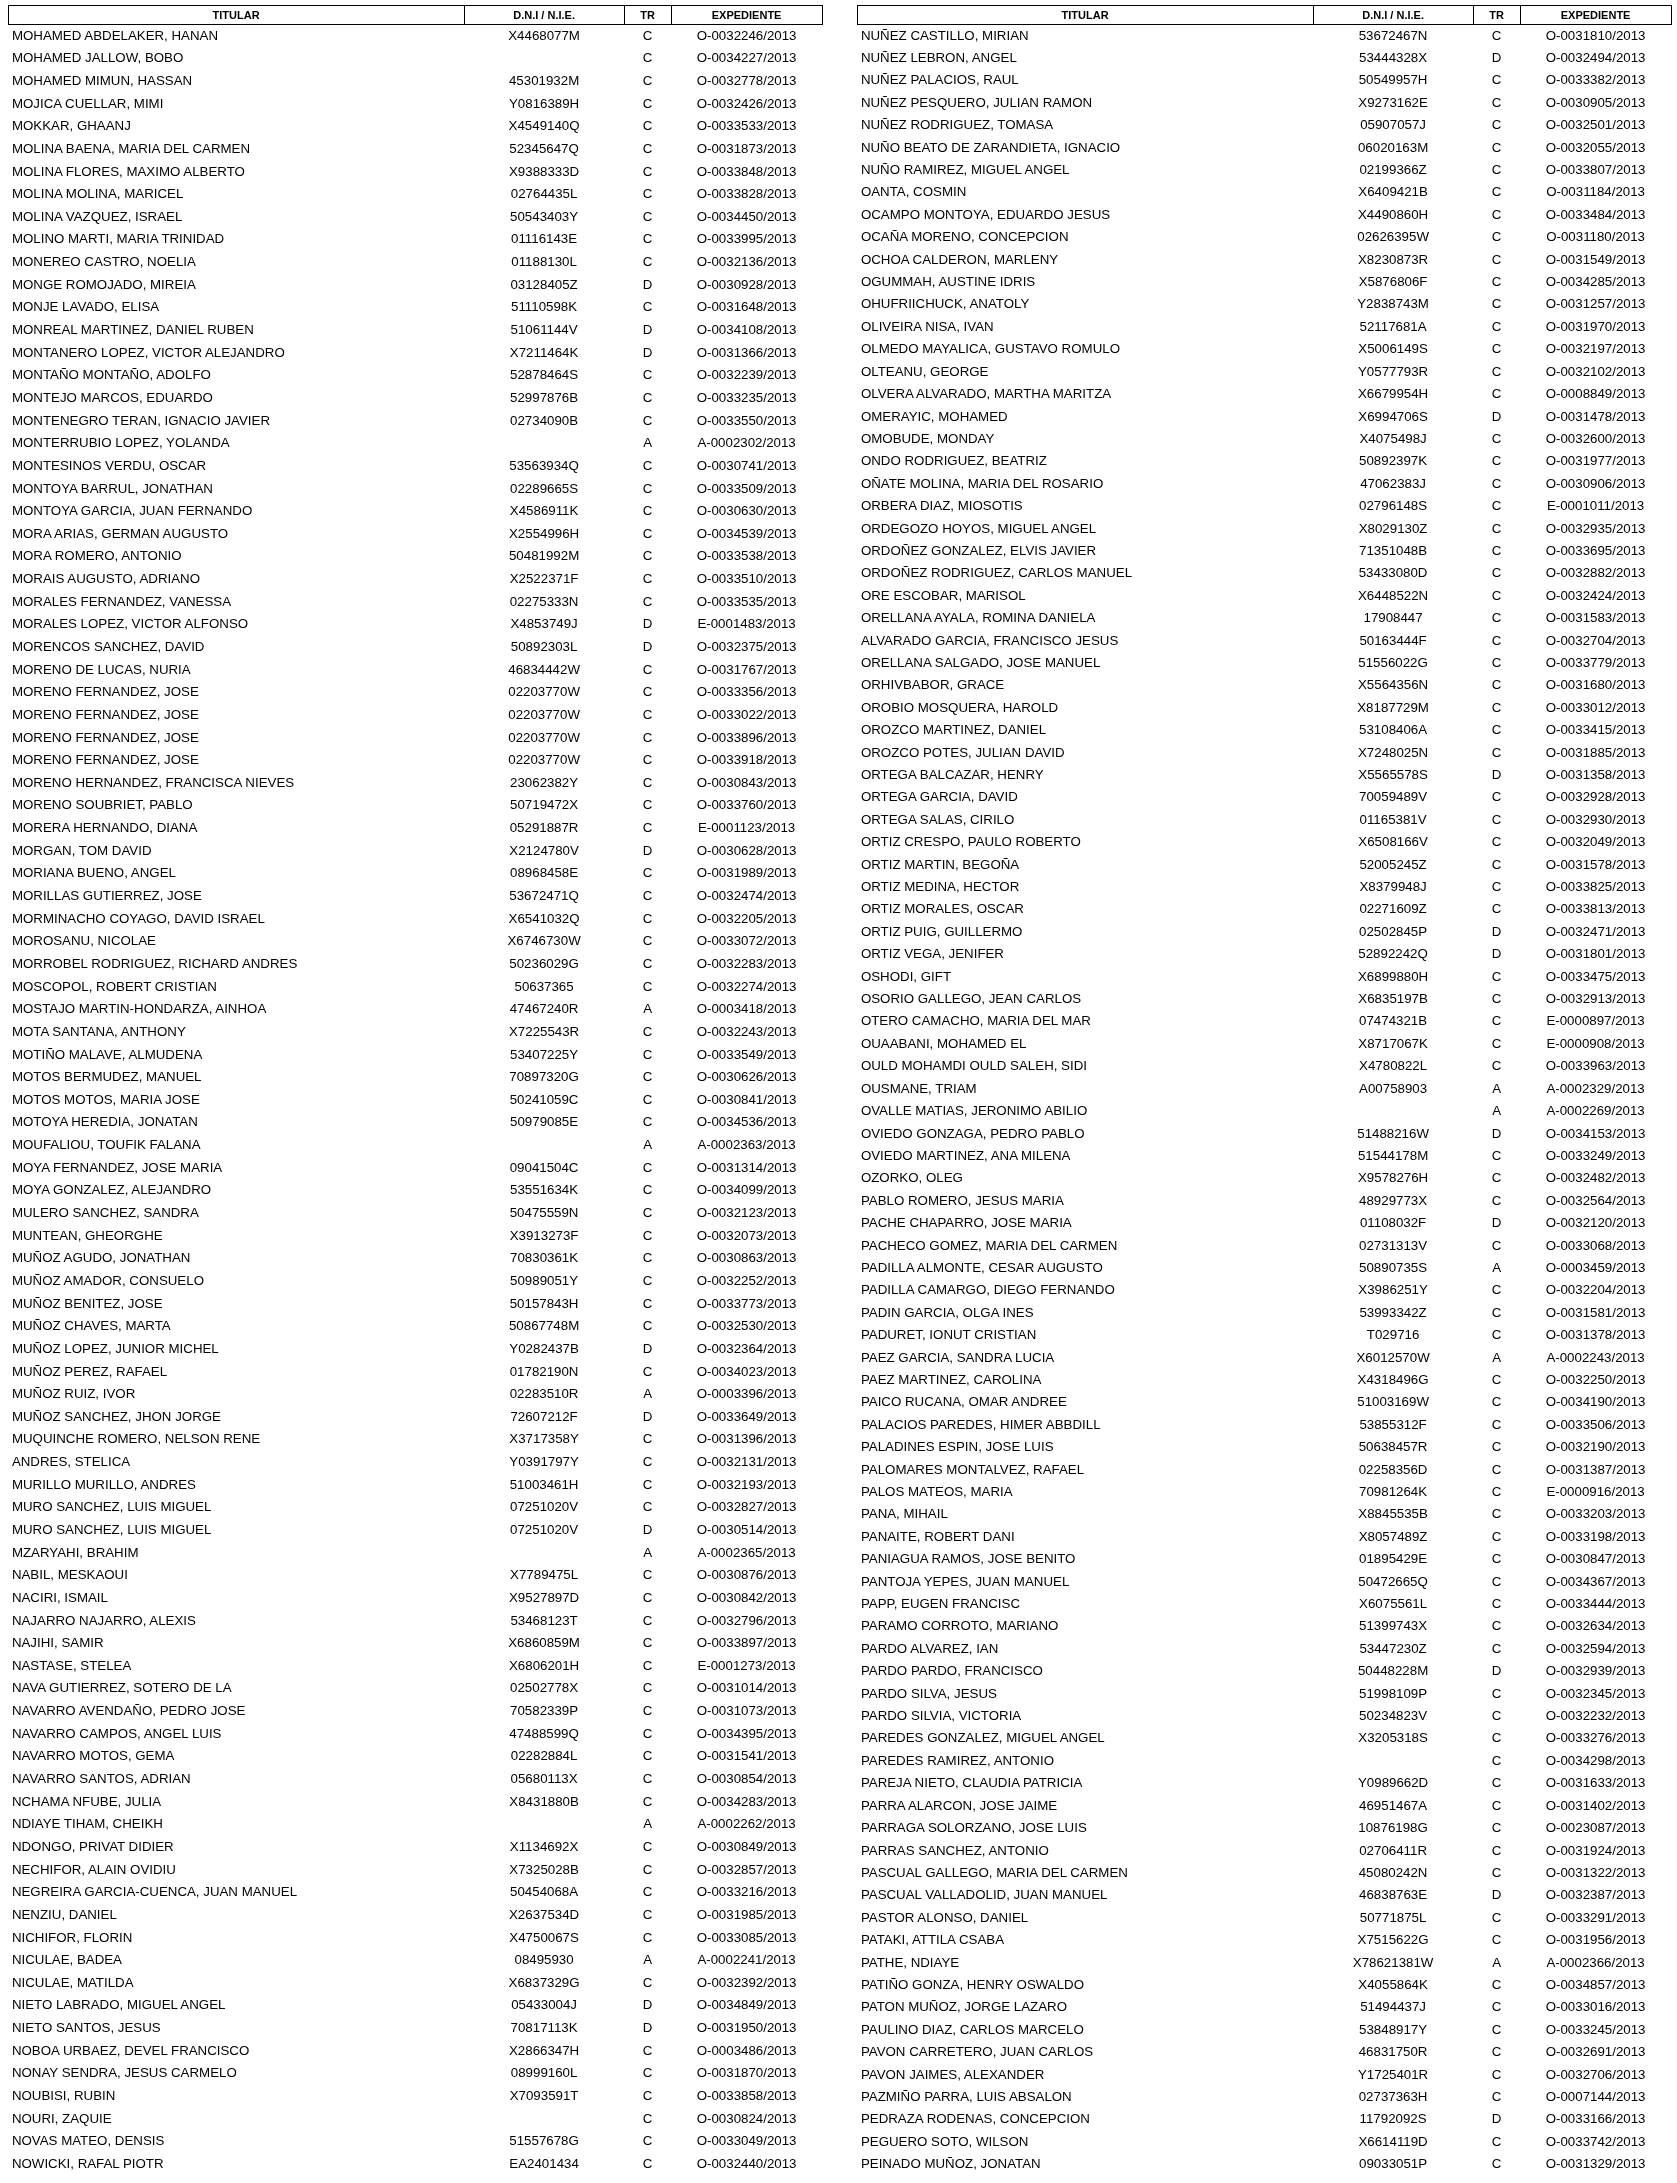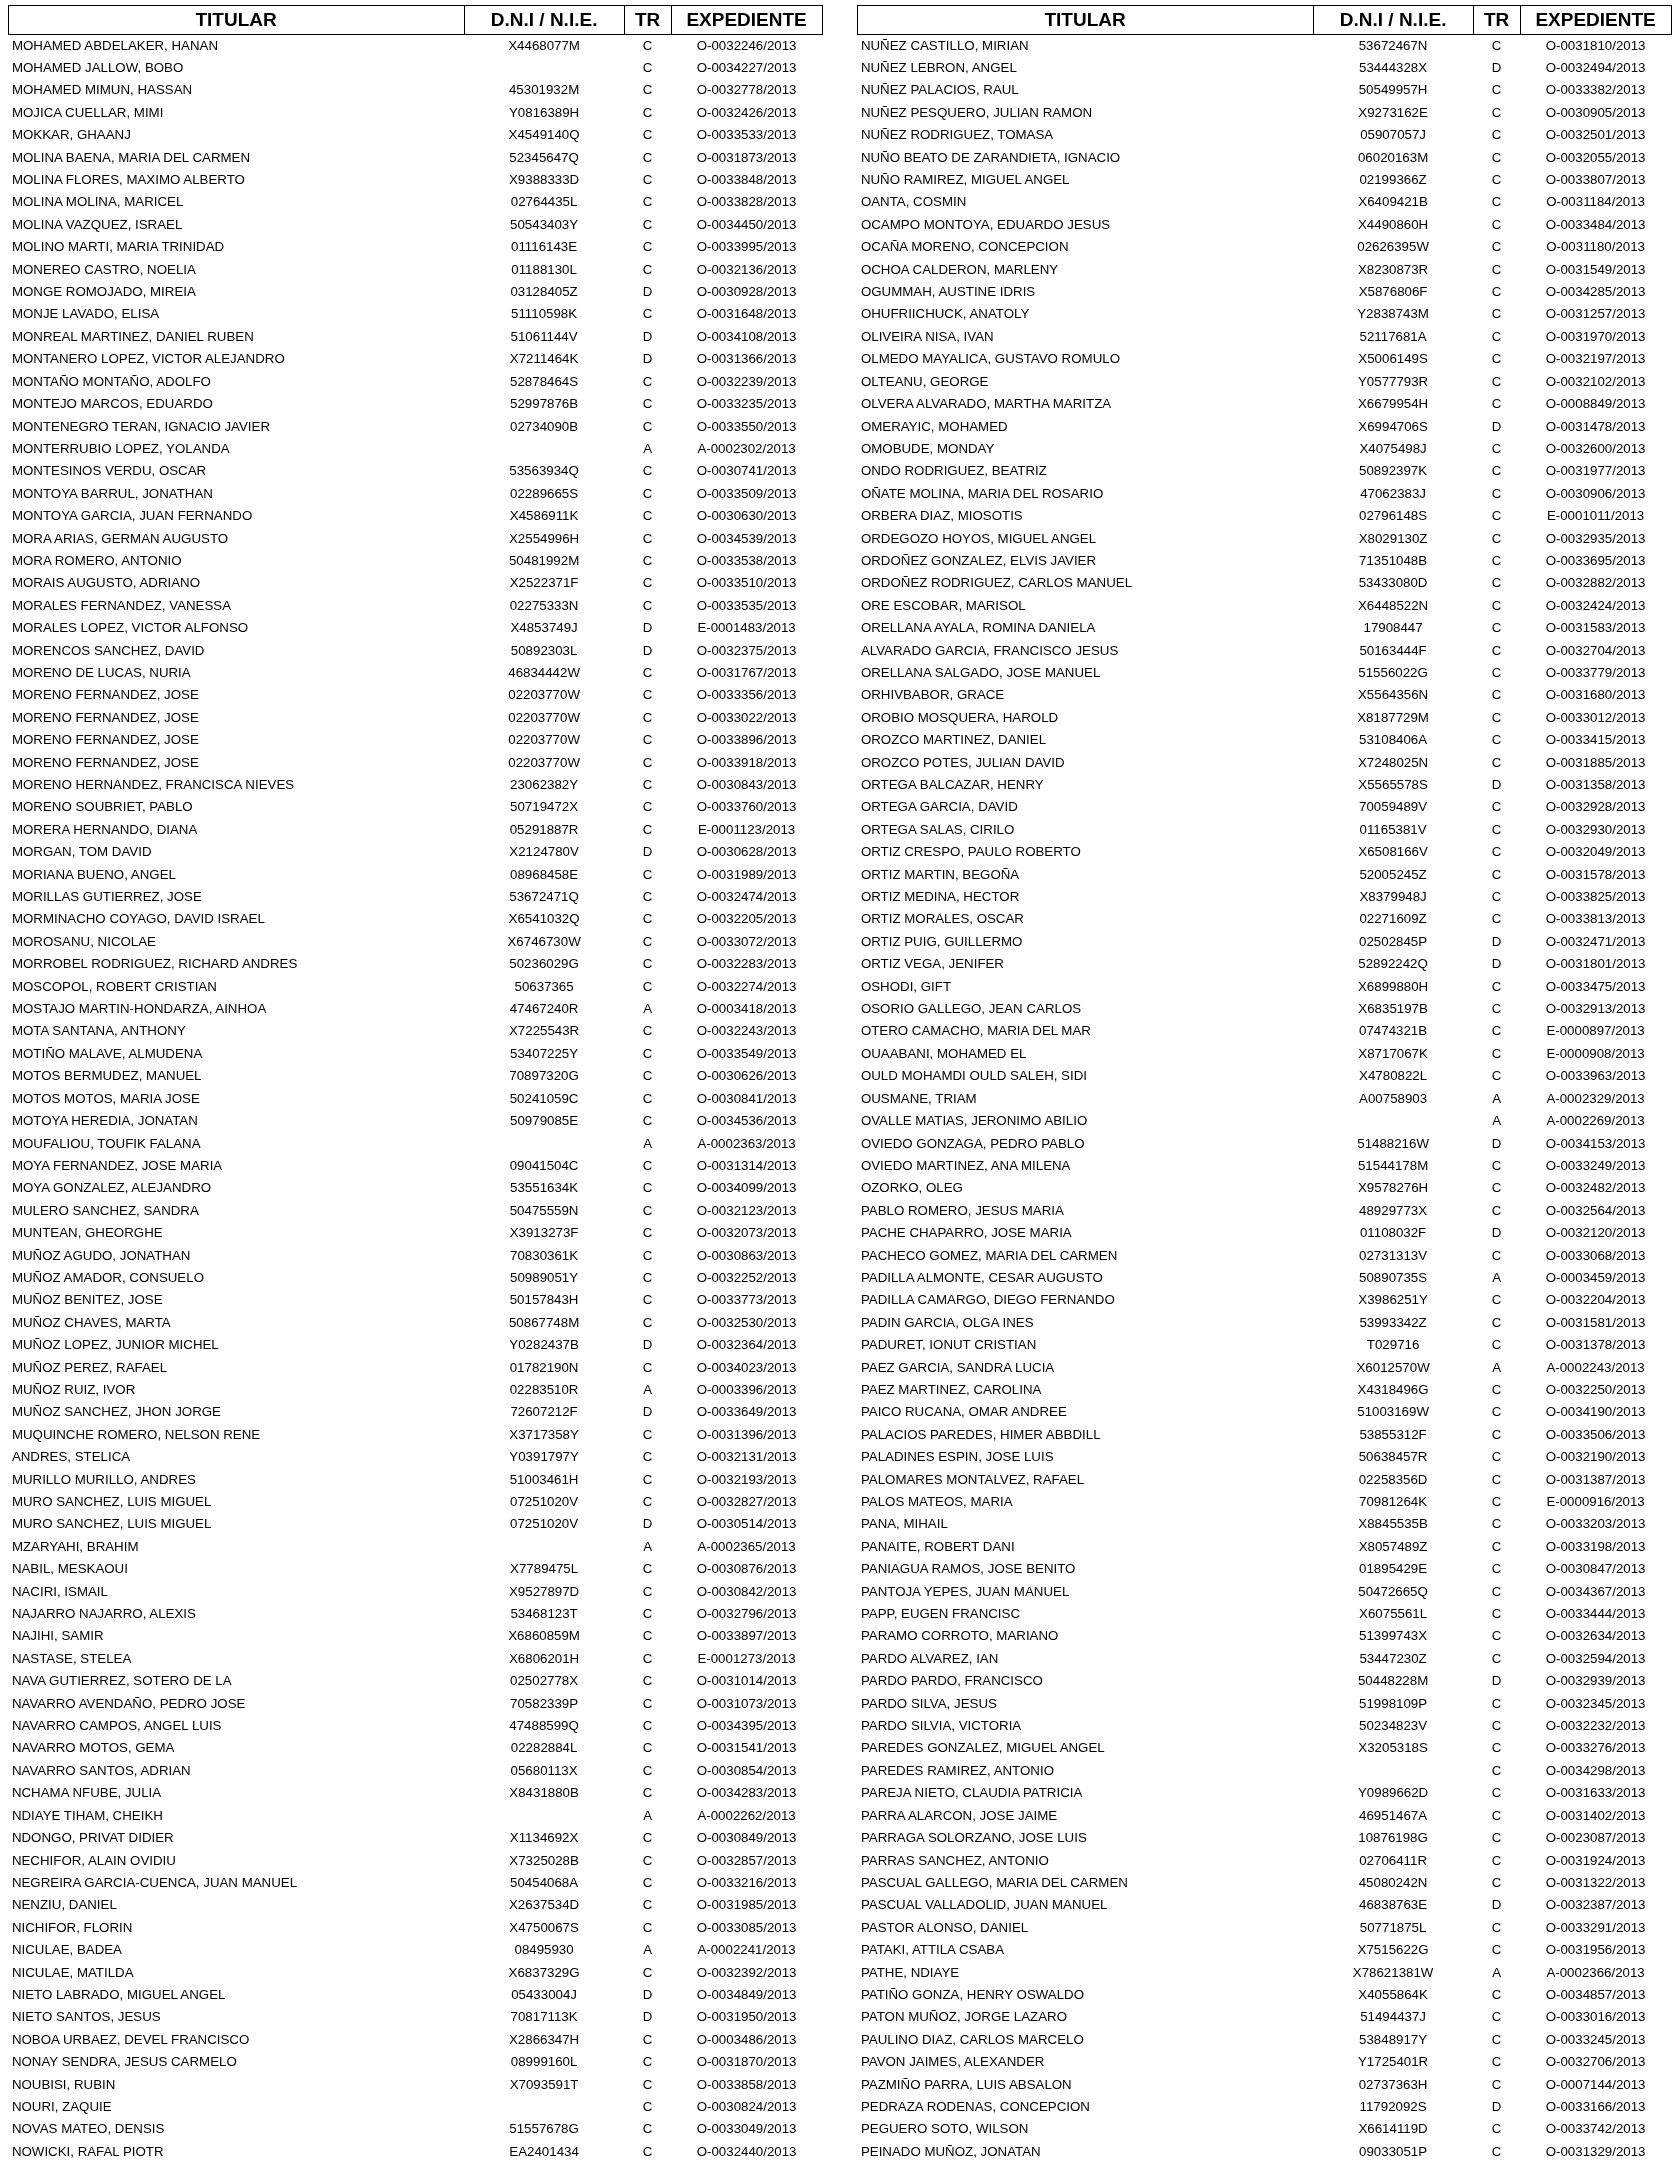--- a/index.html
+++ b/index.html
@@ -23,21 +23,21 @@
   table.list {
     border-collapse: collapse;
     table-layout: fixed;
     width: 814px;
   }
   table.list col.c0 { width: 456px; }
   table.list col.c1 { width: 160px; }
   table.list col.c2 { width: 47px; }
   table.list col.c3 { width: 151px; }
   table.list th {
-    font-size: 19px;
+    font-size: 11px;
     font-weight: bold;
     text-align: center;
     border: 1.1px solid #000000;
     padding: 3px 1.5px;
     white-space: nowrap;
     overflow: hidden;
   }
   table.list td {
     font-size: 13.3px;
     line-height: 22.4px;
@@ -1195,20 +1195,26 @@
             <td class="c2">C</td>
             <td class="c3">O-0033016/2013</td>
           </tr>
           <tr>
             <td class="c0">PAULINO DIAZ, CARLOS MARCELO</td>
             <td class="c1">53848917Y</td>
             <td class="c2">C</td>
             <td class="c3">O-0033245/2013</td>
           </tr>
           <tr>
+            <td class="c0">PAVON CARRETERO, JUAN CARLOS</td>
+            <td class="c1">46831750R</td>
+            <td class="c2">C</td>
+            <td class="c3">O-0032691/2013</td>
+          </tr>
+          <tr>
             <td class="c0">PAVON JAIMES, ALEXANDER</td>
             <td class="c1">Y1725401R</td>
             <td class="c2">C</td>
             <td class="c3">O-0032706/2013</td>
           </tr>
           <tr>
             <td class="c0">PAZMIÑO PARRA, LUIS ABSALON</td>
             <td class="c1">02737363H</td>
             <td class="c2">C</td>
             <td class="c3">O-0007144/2013</td>

